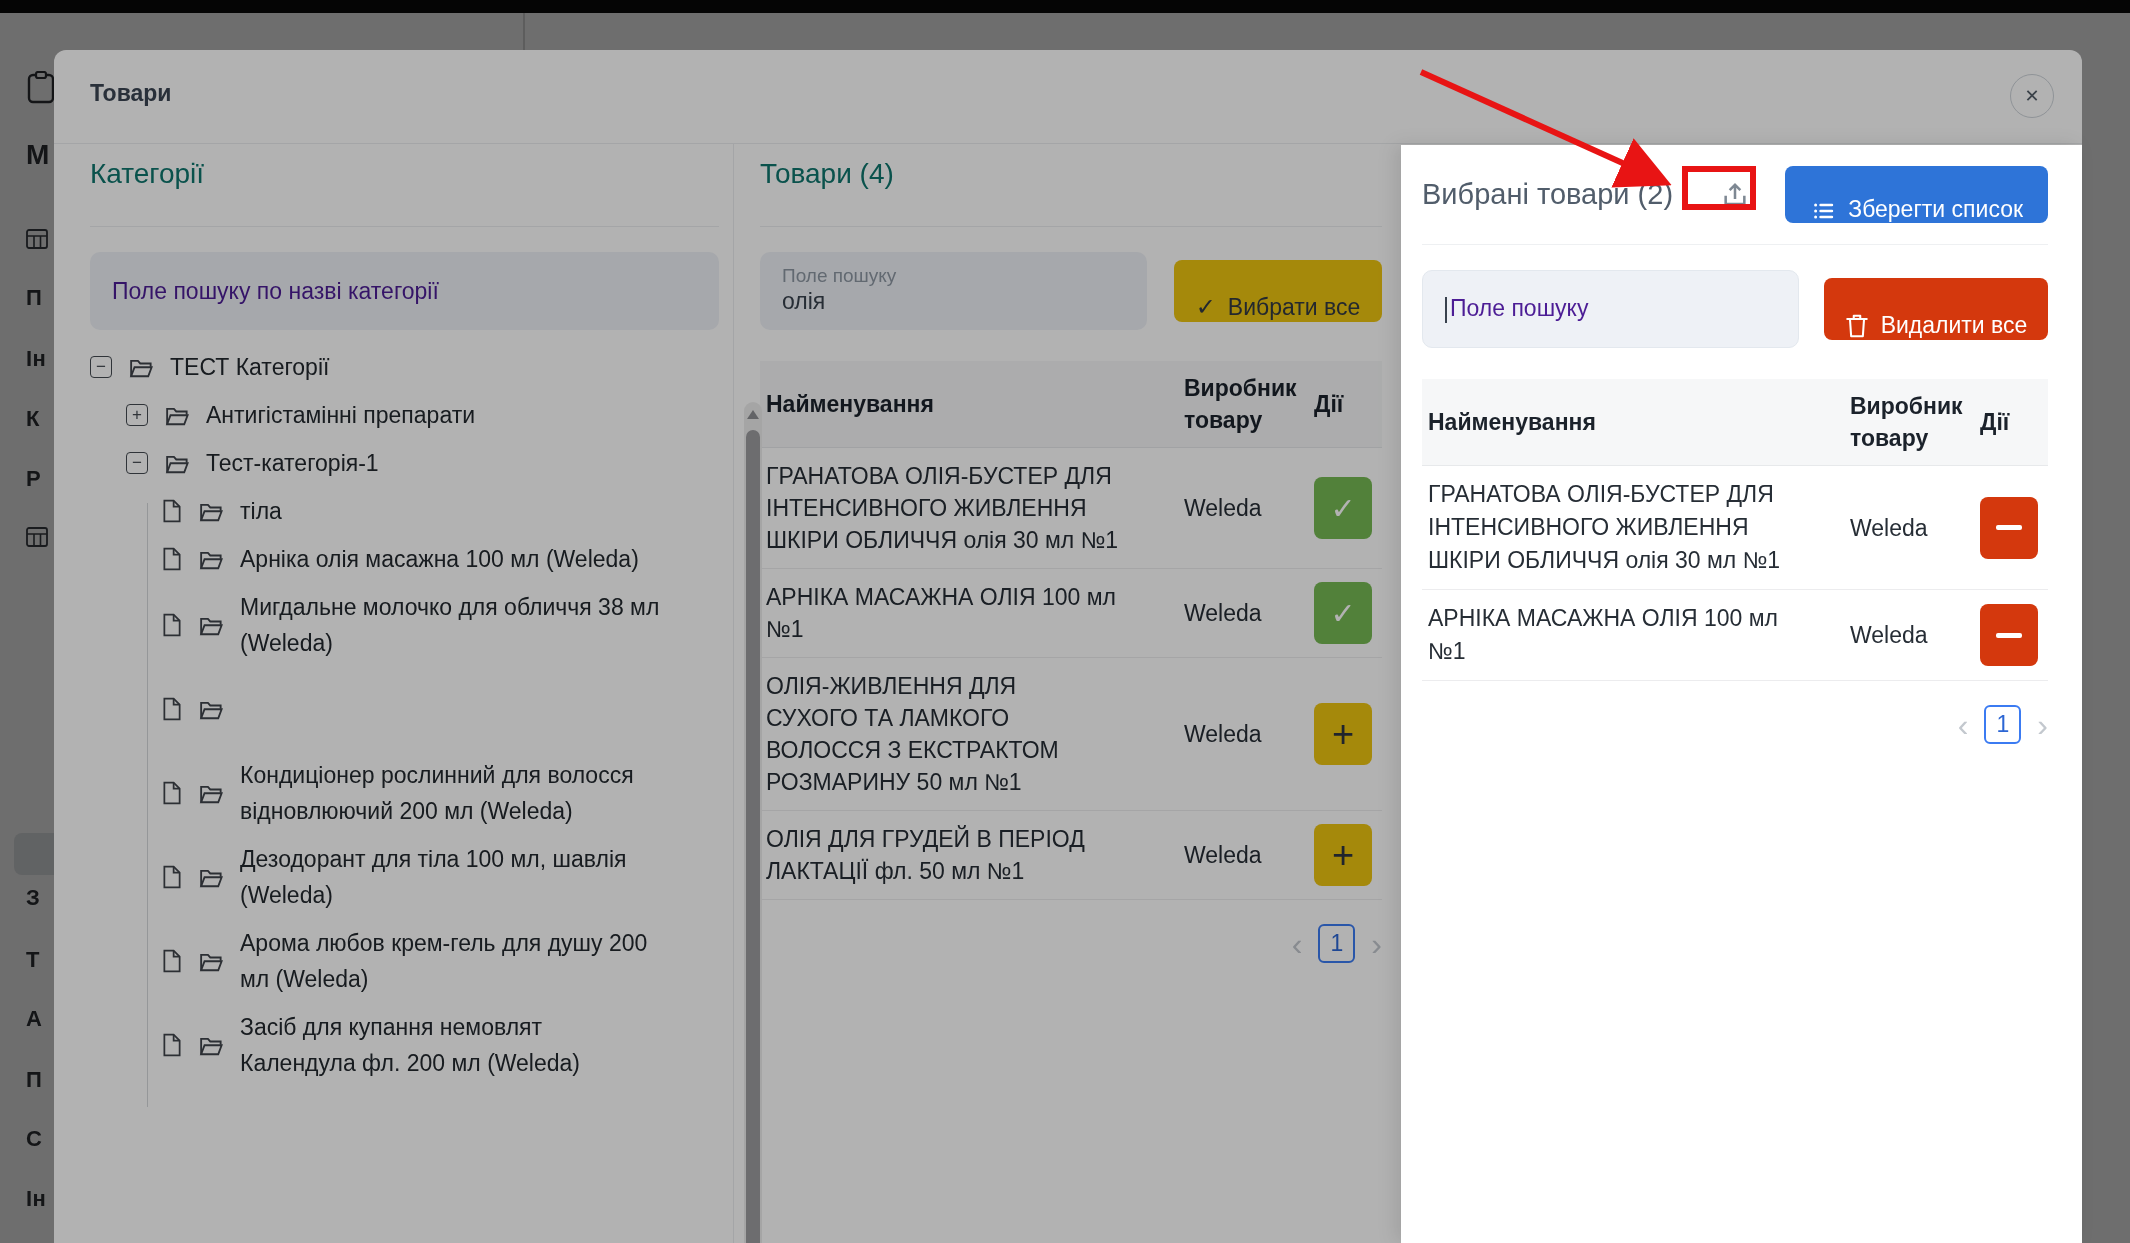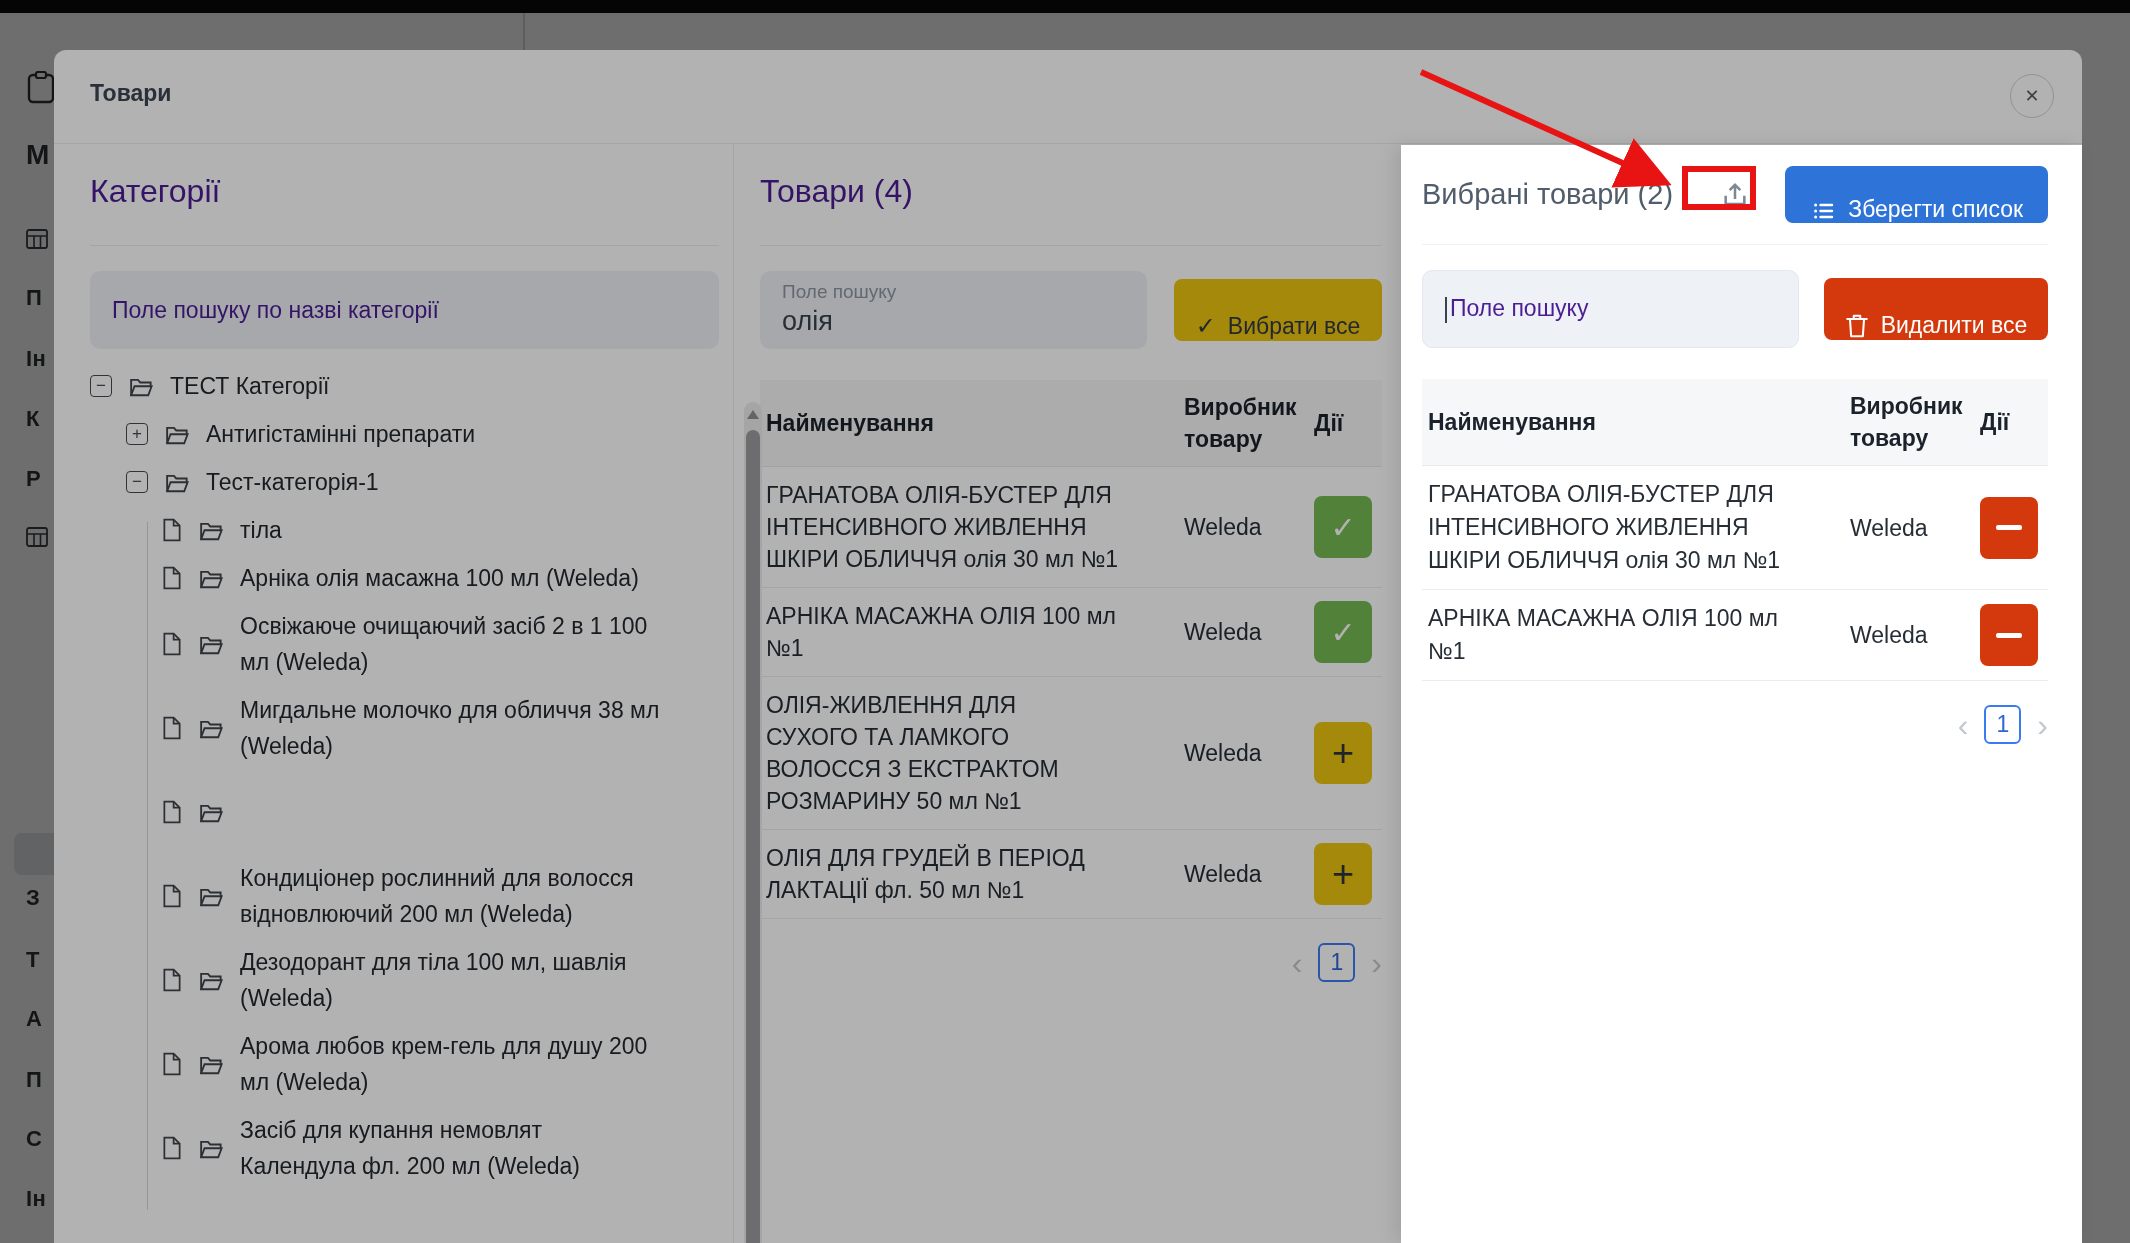--- a/index.html
+++ b/index.html
@@ -20,29 +20,29 @@
   .modal{position:absolute;left:54px;top:50px;width:2028px;height:1210px;background:#fff;border-radius:12px;z-index:10;}
   .modal-title{position:absolute;left:36px;top:30px;font-size:23px;font-weight:700;color:#3c4653;}
   .close-btn{position:absolute;left:1956px;top:24px;width:44px;height:44px;border:1px solid #cdd3d9;border-radius:50%;
     display:flex;align-items:center;justify-content:center;font-size:18px;color:#555f6a;cursor:pointer;background:#fff;}
   .mh-divider{position:absolute;left:0;top:93px;width:2028px;height:1px;background:#ebedef;}
   .v-divider{position:absolute;left:679px;top:93px;width:1px;bottom:0;background:#ebedef;}
 
   .col{position:absolute;top:93px;}
   .col-left{left:36px;width:629px;}
   .col-mid{left:706px;width:622px;}
-  h2.panel-h{margin:32px 0 0;font-size:32px;font-weight:400;color:#4c1d95;line-height:1;}
+  h2.panel-h{margin:17px 0 0;font-size:28px;font-weight:400;color:#0f766e;line-height:1;}
   .panel-div{margin-top:38px;height:1px;background:#ebedef;}
 
   .search-row{display:flex;align-items:center;margin-top:25px;}
   .search-box{height:78px;background:#eef1f6;border-radius:10px;padding:0 22px;display:flex;flex-direction:column;justify-content:center;}
   .search-box.full{width:100%;}
   .search-box .ph{font-size:23px;color:#4c1d95;}
   .search-box .lbl{font-size:19px;color:#8d97a3;line-height:1.2;}
-  .search-box .val{font-size:27px;color:#39424e;line-height:1.3;}
+  .search-box .val{font-size:23px;color:#39424e;line-height:1.3;}
 
   .btn{display:flex;align-items:flex-end;justify-content:center;border:none;border-radius:8px;cursor:pointer;font-size:23px;gap:12px;}
   .btn-gold{background:#edc411;color:#333a42;width:208px;height:62px;margin-left:auto;font-weight:400;}
   .btn-gold .chk{font-size:24px;}
   .btn-blue{background:#2e74d8;color:#fff;height:57px;padding:0 25px;margin-left:auto;font-weight:400;}
   .btn-red{background:#d4380d;color:#fff;width:224px;height:62px;margin-left:auto;}
 
   table.plist{border-collapse:collapse;width:100%;margin-top:31px;}
   .plist th{background:#f6f7f8;text-align:left;font-size:23px;font-weight:700;color:#1b222b;padding:11px 0 11px 6px;line-height:32px;vertical-align:middle;}
   .plist td{border-bottom:1px solid #ececee;font-size:23px;color:#262d35;line-height:32px;padding:12px 0 12px 6px;vertical-align:middle;}
@@ -215,35 +215,20 @@
                 <path d="M2 1.5 h8.5 l5.5 5.5 v13.5 H2 z" fill="none" stroke="#3f444b" stroke-width="1.6"></path>
                 <path d="M10.5 1.5 v5.5 h5.5" fill="none" stroke="#3f444b" stroke-width="1.6"></path>
               </svg>
             </span>
           <span class="ticon">
               <svg width="26" height="23" viewBox="0 0 23 21">
                 <path d="M2.5 18.5 V4.5 h6.2 l2.1 2.3 h9.5 v3" fill="none" stroke="#3f444b" stroke-width="1.7"></path>
                 <path d="M2.5 18.5 l3.1-8.2 h15.6 l-3.1 8.2 z" fill="none" stroke="#3f444b" stroke-width="1.7"></path>
               </svg>
             </span>
-          <span class="t-label">Освіжаюче очищаючий засіб 2 в 1 100 мл (Weleda)</span>
-        </div>
-        <div class="t-row l2 two">
-          <span class="ticon">
-              <svg width="20" height="24" viewBox="0 0 18 22">
-                <path d="M2 1.5 h8.5 l5.5 5.5 v13.5 H2 z" fill="none" stroke="#3f444b" stroke-width="1.6"></path>
-                <path d="M10.5 1.5 v5.5 h5.5" fill="none" stroke="#3f444b" stroke-width="1.6"></path>
-              </svg>
-            </span>
-          <span class="ticon">
-              <svg width="26" height="23" viewBox="0 0 23 21">
-                <path d="M2.5 18.5 V4.5 h6.2 l2.1 2.3 h9.5 v3" fill="none" stroke="#3f444b" stroke-width="1.7"></path>
-                <path d="M2.5 18.5 l3.1-8.2 h15.6 l-3.1 8.2 z" fill="none" stroke="#3f444b" stroke-width="1.7"></path>
-              </svg>
-            </span>
           <span class="t-label">Мигдальне молочко для обличчя 38 мл (Weleda)</span>
         </div>
         <div class="t-row l2 two">
           <span class="ticon">
               <svg width="20" height="24" viewBox="0 0 18 22">
                 <path d="M2 1.5 h8.5 l5.5 5.5 v13.5 H2 z" fill="none" stroke="#3f444b" stroke-width="1.6"></path>
                 <path d="M10.5 1.5 v5.5 h5.5" fill="none" stroke="#3f444b" stroke-width="1.6"></path>
               </svg>
             </span>
           <span class="ticon">

